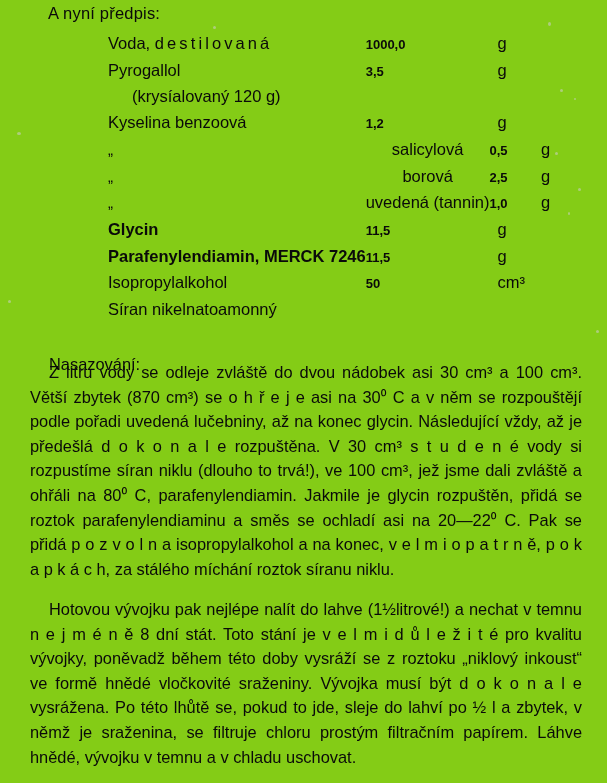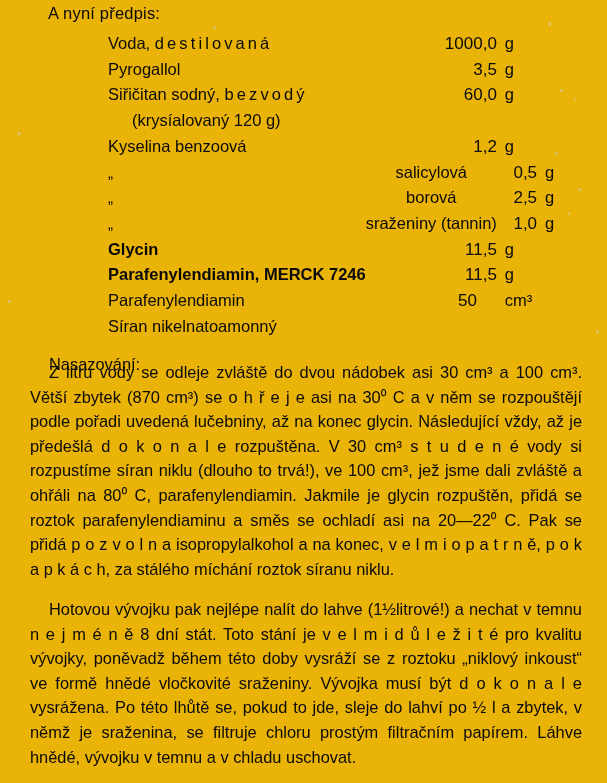--- a/index.html
+++ b/index.html
@@ -13,21 +13,21 @@
     overflow: hidden;
     font-family: "Liberation Sans", sans-serif;
     color: #0a0a0a;
     -webkit-font-smoothing: none;
   }
 
   #page {
     position: relative;
     width: 607px;
     height: 783px;
-    background: #eab308;
+    background: #84cc16;
   }
 
   
   .speck {
     position: absolute;
     background: #cfcfcf;
     border-radius: 50%;
     opacity: .55;
   }
 
@@ -66,23 +66,24 @@
   td.c-name {
     padding-left: 108px;
     text-align: left;
   }
   td.c-name.sub {
     padding-left: 0;
     text-align: center;
   }
   td.c-num {
     width: 92px;
-    text-align: right;
+    text-align: left;
     padding-right: 0;
-    font-size: 17px;
+    font-size: 13px;
+    font-weight: bold;
   }
   td.c-unit {
     width: 112px;
     text-align: left;
     padding-left: 8px;
     font-size: 16.5px;
   }
   .row-indent td.c-name {
     padding-left: 132px;
     margin-top: 12px;
@@ -137,26 +138,20 @@
         <td class="c-num">1000,0</td>
         <td class="c-unit">g</td>
       </tr>
 
       <tr class="row">
         <td class="c-name"><span>Pyrogallol</span></td>
         <td class="c-num">3,5</td>
         <td class="c-unit">g</td>
       </tr>
 
-      <tr class="row">
-        <td class="c-name"><span>Siřičitan sodný,</span>
-          <span class="spaced">bezvodý</span></td>
-        <td class="c-num">60,0</td>
-        <td class="c-unit">g</td>
-      </tr>
 
       <tr class="row row-indent">
         <td class="c-name">(krysíalovaný 120 g)</td>
         <td class="c-num"></td>
         <td class="c-unit"></td>
       </tr>
 
       <tr class="row">
         <td class="c-name">Kyselina  benzoová</td>
         <td class="c-num">1,2</td>
@@ -172,39 +167,39 @@
 
       <tr class="row">
         <td class="c-ditto">„</td>
         <td class="c-name sub">borová</td>
         <td class="c-num">2,5</td>
         <td class="c-unit">g</td>
       </tr>
 
       <tr class="row">
         <td class="c-ditto">„</td>
-        <td class="c-name sub">sraženiny  (tannin)</td>
+        <td class="c-name sub">uvedená  (tannin)</td>
         <td class="c-num">1,0</td>
         <td class="c-unit">g</td>
       </tr>
 
       <tr class="row">
         <td class="c-name heavy">Glycin</td>
         <td class="c-num">11,5</td>
         <td class="c-unit">g</td>
       </tr>
 
       <tr class="row">
         <td class="c-name heavy">Parafenylendiamin,  MERCK 7246</td>
         <td class="c-num">11,5</td>
         <td class="c-unit">g</td>
       </tr>
 
       <tr class="row">
-        <td class="c-name">Parafenylendiamin</td>
+        <td class="c-name">Isopropylalkohol</td>
         <td class="c-num narrow">50</td>
         <td class="c-unit"><span>cm³</span></td>
       </tr>
 
       <tr class="row">
         <td class="c-name">Síran nikelnatoamonný</td>
         <td class="c-num"></td>
         <td class="c-unit"></td>
       </tr>
 

